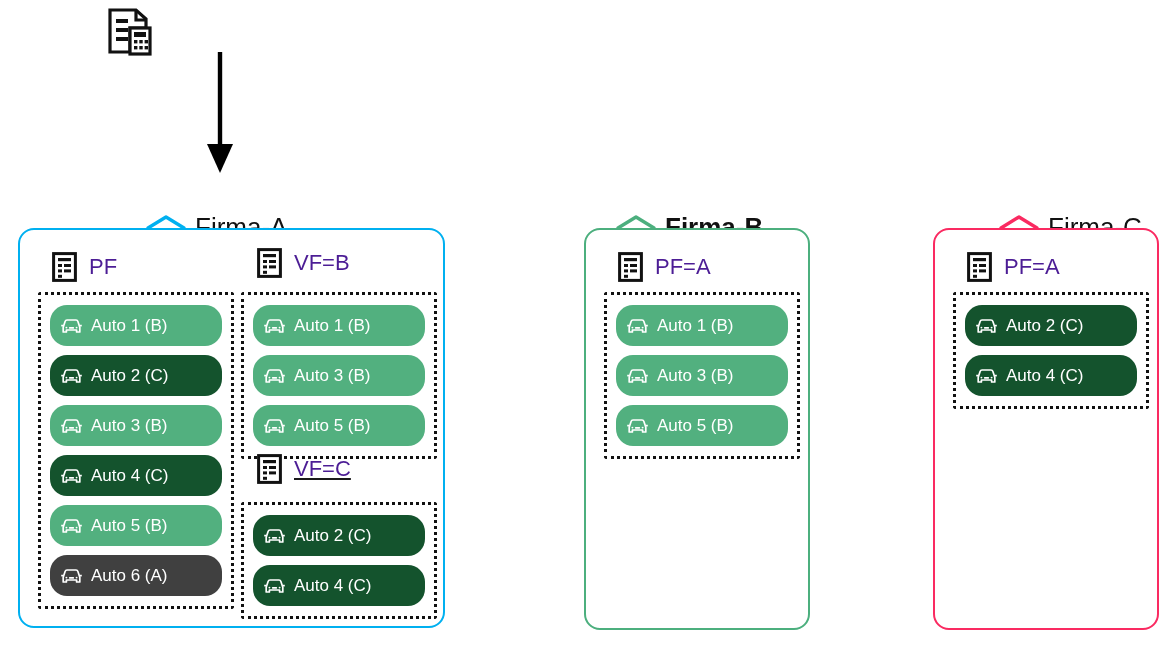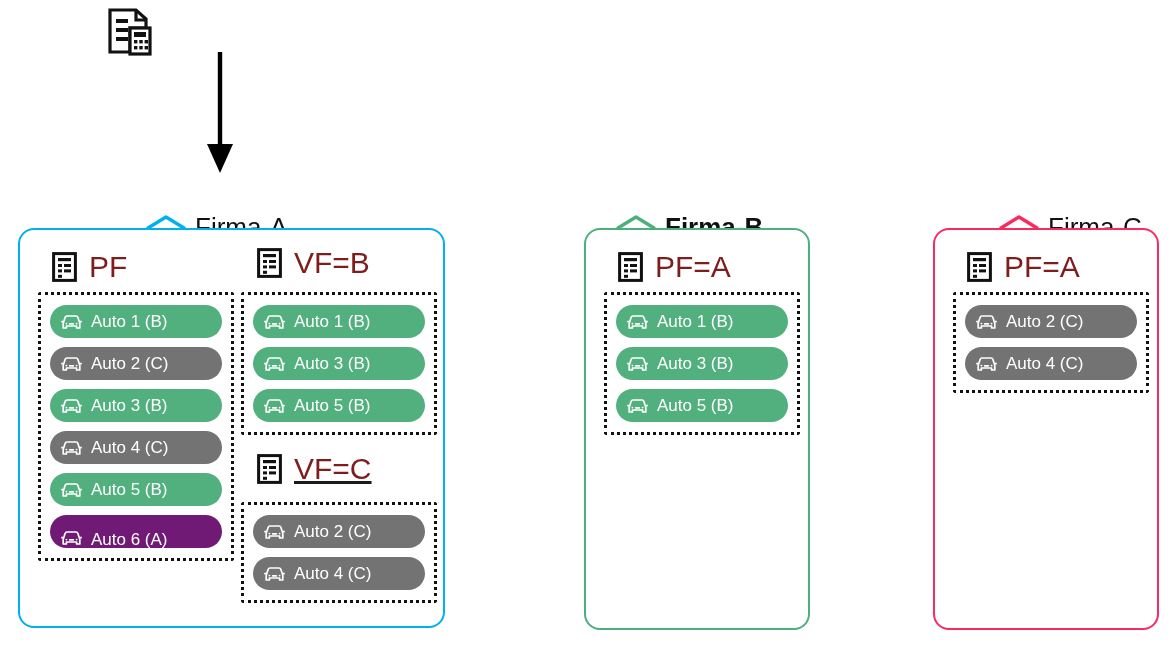--- a/index.html
+++ b/index.html
@@ -42,48 +42,48 @@
   .firm-card{
     box-sizing:border-box;
     border:2.6px solid #00b0f0;
     border-radius:16px;
     background:#ffffff;
   }
 
   
   .group-head{display:flex;align-items:center;gap:12px;}
   .group-head .rep{width:25px;height:30px;display:block;}
-  .group-title{font-size:30px;line-height:1;color:#7f1d1d;white-space:nowrap;}
+  .group-title{font-size:22px;line-height:1;color:#4c1d95;white-space:nowrap;}
 
   .dashed-box{
     box-sizing:border-box;
     border:3px dotted #111;
     border-radius:3px;
     padding:10px 9px;
     display:flex;flex-direction:column;gap:9px;
     background:transparent;
   }
 
   
   .car-pill{
     box-sizing:border-box;
-    height:33px;
+    height:41px;
     border-radius:17px;
     display:flex;align-items:center;
     gap:8px;
     padding:0 14px 0 10px;
     color:#ffffff;
     font-size:17px;
     white-space:nowrap;
   }
   .car-pill .car{width:23px;height:20px;display:block;flex:none;}
   .car-pill .plabel{line-height:1;transform:translateY(-0.5px);}
   .pill-green{background:#52b07f;}
-  .pill-pink{background:#737373;}
-  .pill-blue{background:#701a75;align-items:flex-end;}
+  .pill-pink{background:#14532d;}
+  .pill-blue{background:#404040;}
 </style>
 </head>
 <body>
 
 <div class="abs" id="source-node">
   <span>
     <svg class="doc-calc-icon" viewBox="0 0 44 48" xmlns="http://www.w3.org/2000/svg">
       <path d="M2 2 H28 L38 11 V20 H22 V44 H2 Z" fill="none" stroke="#111" stroke-width="3.2"></path>
       <path d="M28 2 V12 H38" fill="none" stroke="#111" stroke-width="3.2"></path>
       <rect x="8" y="11" width="12" height="4" fill="#111"></rect>

